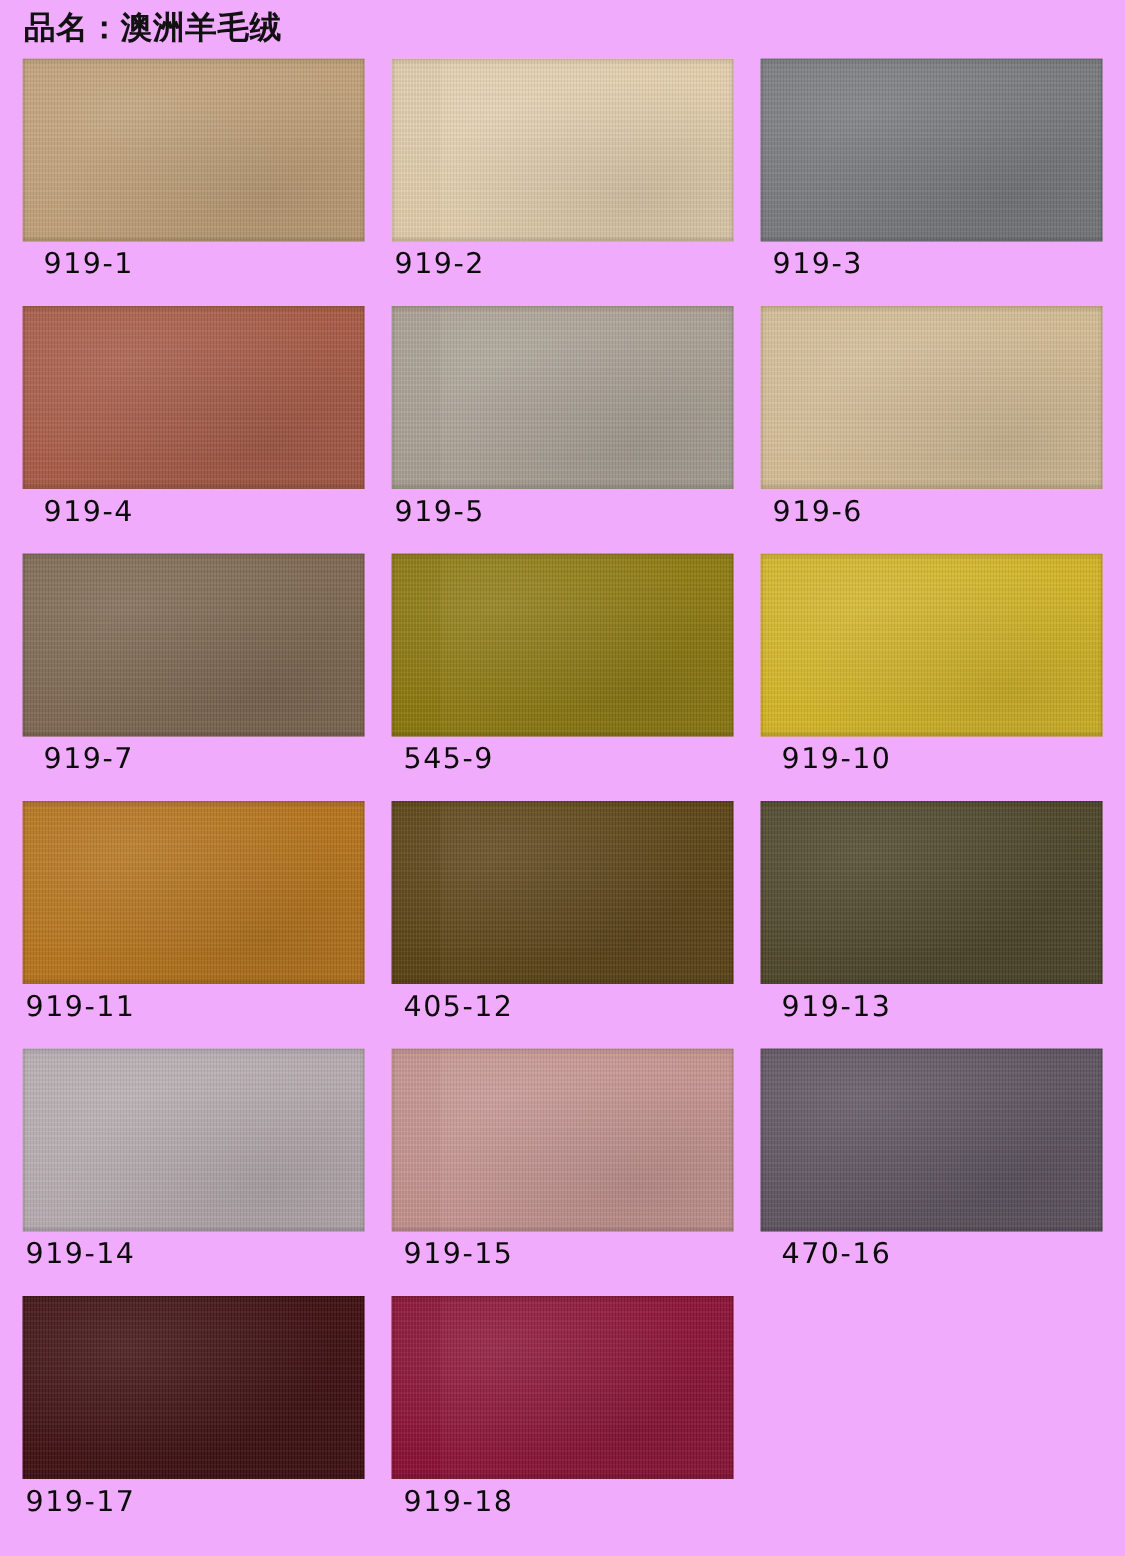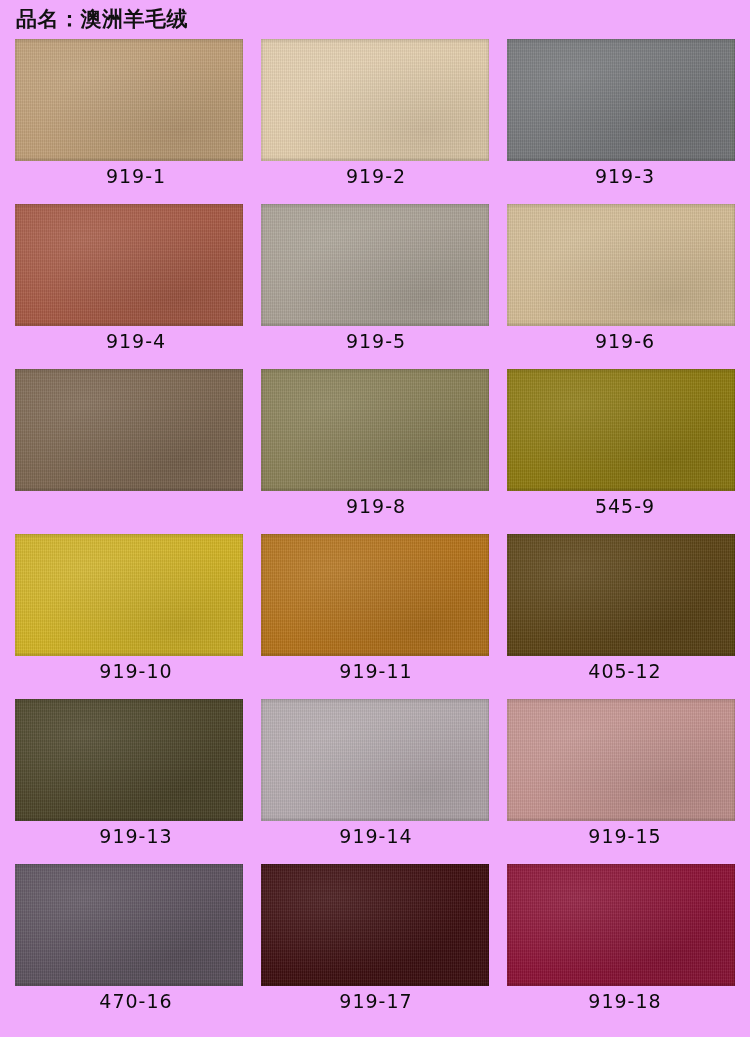--- a/index.html
+++ b/index.html
@@ -72,21 +72,20 @@
     inset: 0;
     box-shadow: inset 0 2px 3px rgba(0,0,0,0.13), inset 0 -2px 3px rgba(0,0,0,0.16);
     pointer-events: none;
     z-index: 2;
   }
   .label {
     position: absolute;
     left: 0;
     top: 126px;
     width: 228px;
-    text-align: center;
     font-size: 19px;
     font-weight: normal;
     letter-spacing: 1px;
     color: #0b0b0b;
     font-family: "DejaVu Sans", "Liberation Sans", sans-serif;
   }
   .cell[data-col="0"] .label { padding-left: 14px; width: 214px; }
   .cell[data-col="1"] .label { padding-left: 2px; width: 226px; }
   .cell[data-col="2"] .label { padding-left: 8px; width: 220px; }
 </style>
@@ -117,24 +116,21 @@
       <div class="cell" data-col="1">
         <div class="swatch" style="background-color: rgb(170, 162, 150);"></div>
         <div class="label">919-5</div>
       </div>
       <div class="cell" data-col="2">
         <div class="swatch" style="background-color: rgb(211, 188, 149);"></div>
         <div class="label">919-6</div>
       </div>
       <div class="cell" data-col="0">
         <div class="swatch" style="background-color: rgb(125, 103, 81);"></div>
-      </div>
-      <div class="cell" data-col="1">
-        <div class="swatch" style="background-color: rgb(138, 129, 88);"></div>
-        <div class="label">919-8</div>
+        <div class="label">919-7</div>
       </div>
       <div class="cell" data-col="2">
         <div class="swatch" style="background-color: rgb(141, 122, 16);"></div>
         <div class="label">545-9</div>
       </div>
       <div class="cell" data-col="0">
         <div class="swatch" style="background-color: rgb(210, 180, 37);"></div>
         <div class="label">919-10</div>
       </div>
       <div class="cell" data-col="1">

